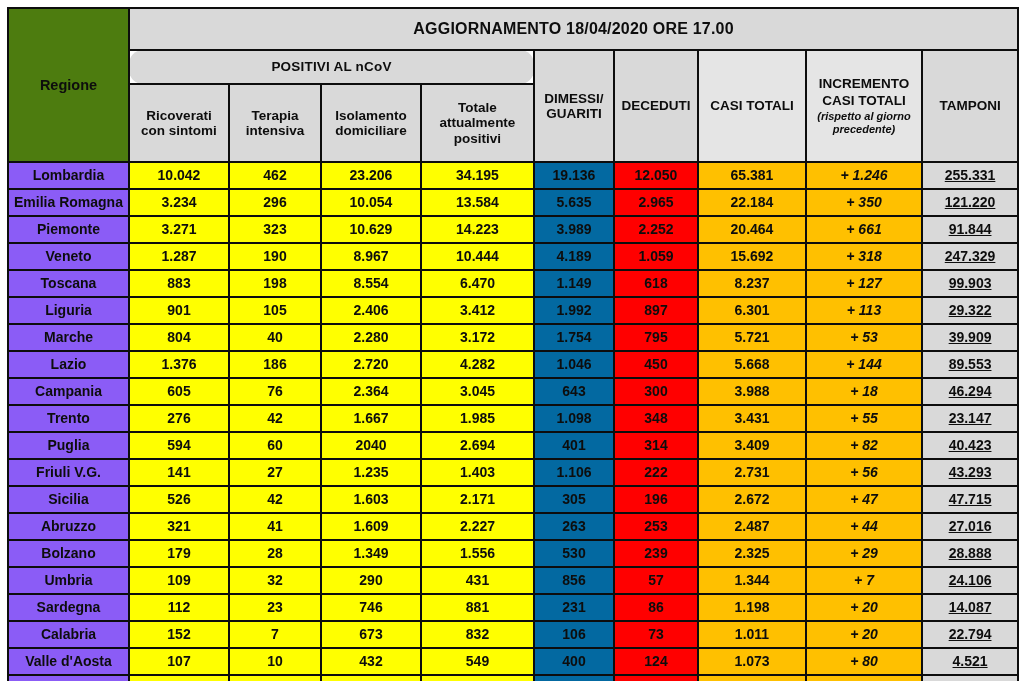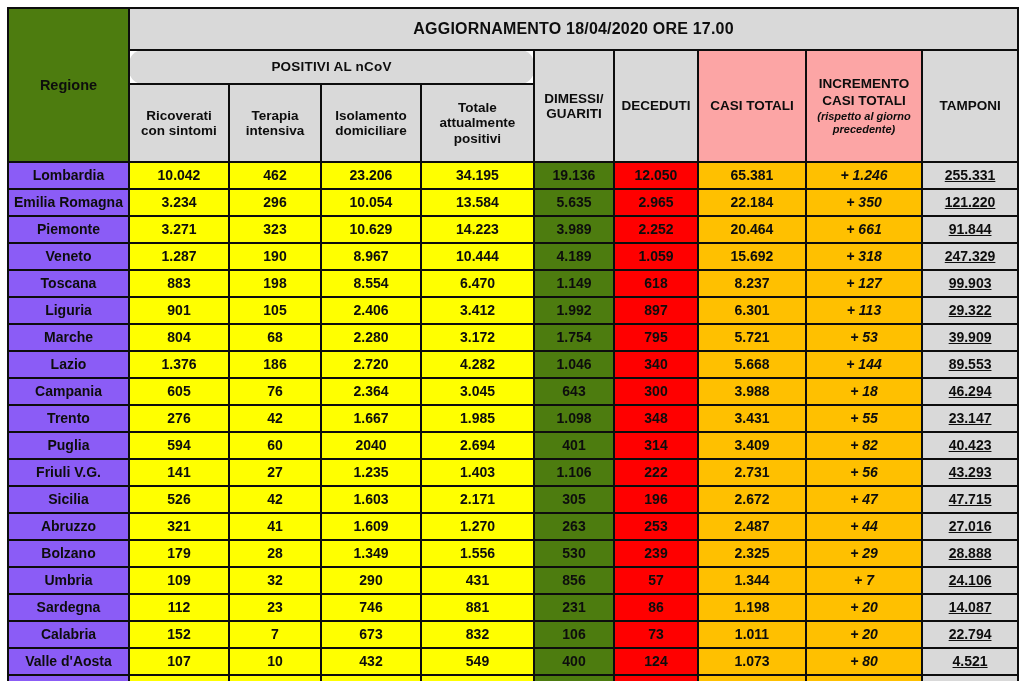--- a/index.html
+++ b/index.html
@@ -72,21 +72,21 @@
     border-radius: 14px;
   }
   .hdr-sub {
     background: #d9d9d9;
     font-size: 13.5px;
     height: 76px;
     padding: 0 2px;
     white-space: normal;
   }
   .hdr-orange {
-    background: #fca5a5;
+    background: #e5e5e5;
   }
   .hdr-inc-main {
     font-size: 13.5px;
     display: block;
     line-height: 1.25;
   }
   .hdr-inc-sub {
     font-size: 11px;
     font-weight: bold;
     font-style: italic;
@@ -102,21 +102,21 @@
     background: #8b5cf6;
     font-size: 13.5px;
     font-weight: bold;
   }
   td.yellow {
     background: #ffff00;
     font-weight: normal;
     font-size: 14.5px;
   }
   td.yellow.bold { font-weight: bold; font-size: 14px; }
-  td.green  { background: #4d7c0f; font-weight: bold; font-size: 13.5px; }
+  td.green  { background: #0369a1; font-weight: bold; font-size: 13.5px; }
   td.red    { background: #ff0000; font-weight: bold; font-size: 13.5px; }
   td.orange { background: #ffc000; font-weight: bold; font-size: 14px; }
   td.orange-inc {
     background: #ffc000;
     font-weight: bold;
     font-style: italic;
     font-size: 13px;
   }
   td.grey   { background: #d9d9d9; font-weight: bold; font-size: 13.5px; text-decoration: underline; }
 </style>
@@ -251,37 +251,37 @@
           <td class="yellow bold">3.412</td>
           <td class="green">1.992</td>
           <td class="red">897</td>
           <td class="orange">6.301</td>
           <td class="orange-inc">+ 113</td>
           <td class="grey">29.322</td>
         </tr>
         <tr class="datarow">
           <td class="region">Marche</td>
           <td class="yellow">804</td>
-          <td class="yellow">68</td>
+          <td class="yellow">40</td>
           <td class="yellow">2.280</td>
           <td class="yellow bold">3.172</td>
           <td class="green">1.754</td>
           <td class="red">795</td>
           <td class="orange">5.721</td>
           <td class="orange-inc">+ 53</td>
           <td class="grey">39.909</td>
         </tr>
         <tr class="datarow">
           <td class="region">Lazio</td>
           <td class="yellow">1.376</td>
           <td class="yellow">186</td>
           <td class="yellow">2.720</td>
           <td class="yellow bold">4.282</td>
           <td class="green">1.046</td>
-          <td class="red">340</td>
+          <td class="red">450</td>
           <td class="orange">5.668</td>
           <td class="orange-inc">+ 144</td>
           <td class="grey">89.553</td>
         </tr>
         <tr class="datarow">
           <td class="region">Campania</td>
           <td class="yellow">605</td>
           <td class="yellow">76</td>
           <td class="yellow">2.364</td>
           <td class="yellow bold">3.045</td>
@@ -337,21 +337,21 @@
           <td class="red">196</td>
           <td class="orange">2.672</td>
           <td class="orange-inc">+ 47</td>
           <td class="grey">47.715</td>
         </tr>
         <tr class="datarow">
           <td class="region">Abruzzo</td>
           <td class="yellow">321</td>
           <td class="yellow">41</td>
           <td class="yellow">1.609</td>
-          <td class="yellow bold">1.270</td>
+          <td class="yellow bold">2.227</td>
           <td class="green">263</td>
           <td class="red">253</td>
           <td class="orange">2.487</td>
           <td class="orange-inc">+ 44</td>
           <td class="grey">27.016</td>
         </tr>
         <tr class="datarow">
           <td class="region">Bolzano</td>
           <td class="yellow">179</td>
           <td class="yellow">28</td>

